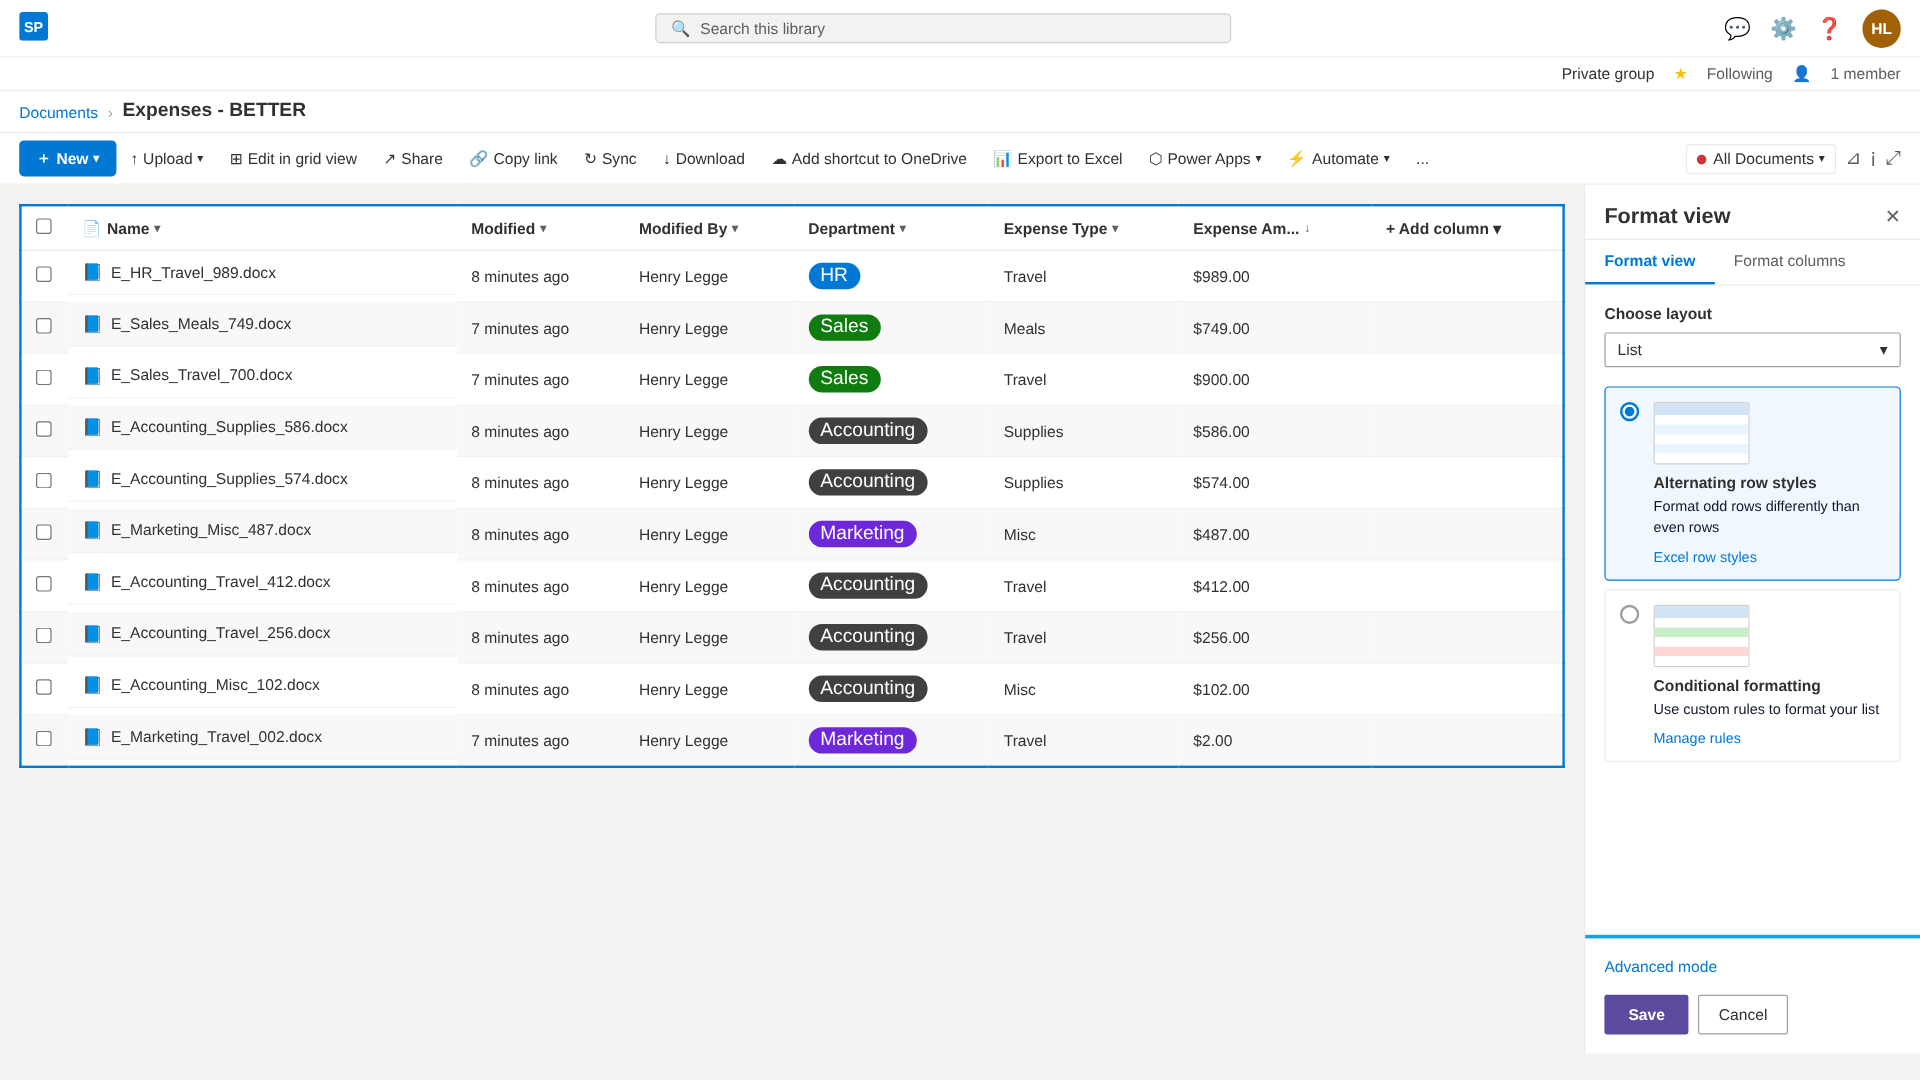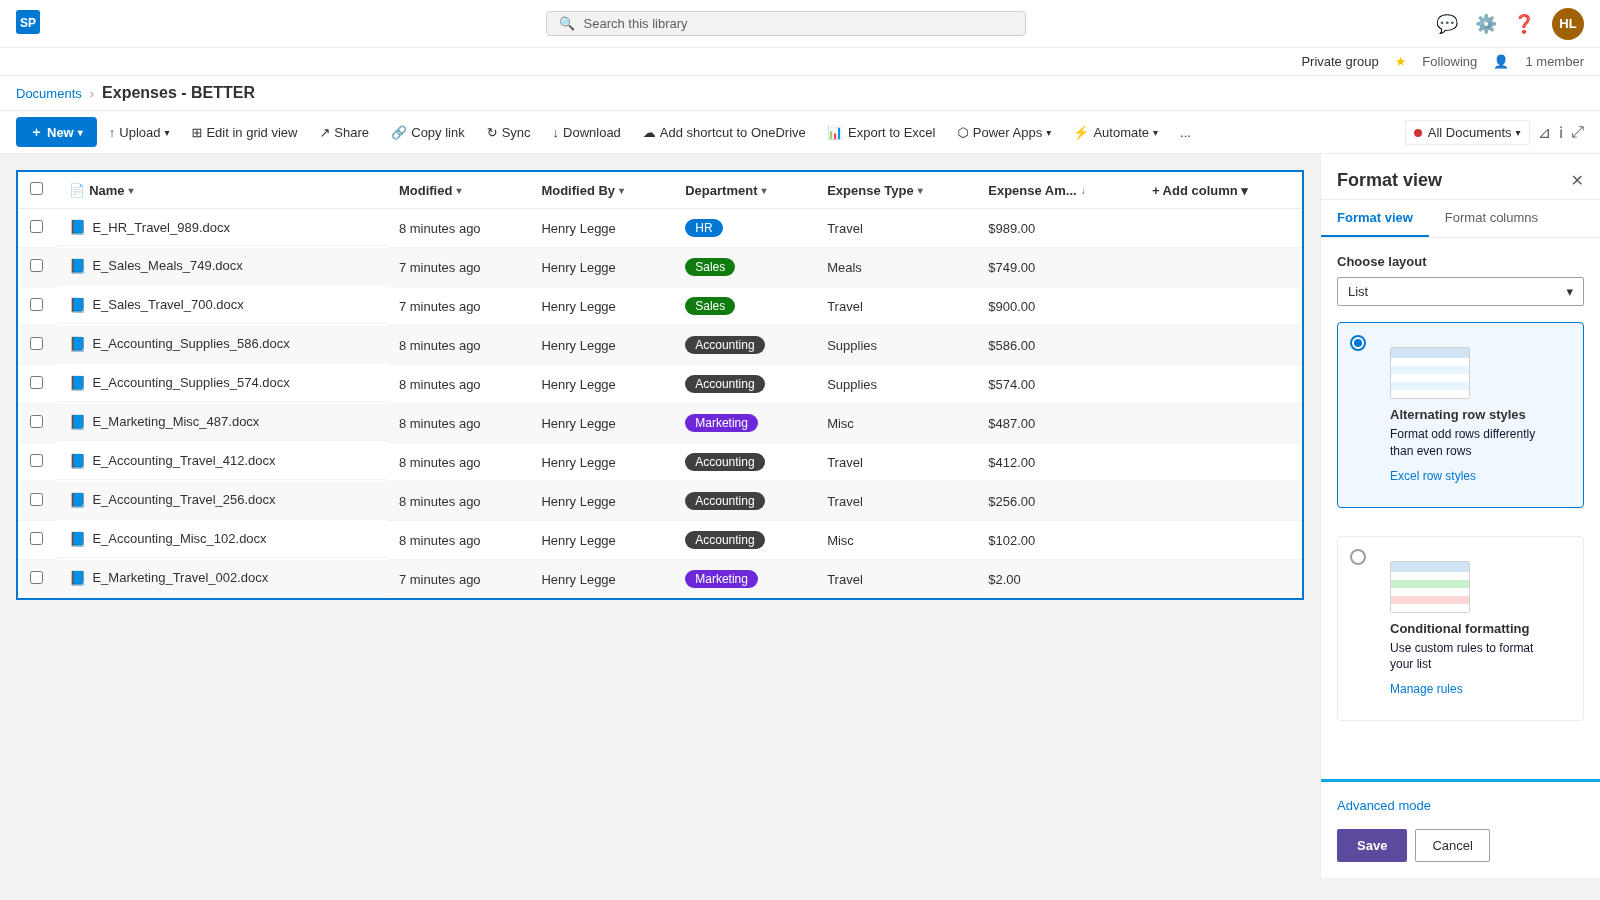--- a/index.html
+++ b/index.html
@@ -153,21 +153,21 @@
       border-bottom: 1px solid #f3f2f1;
       white-space: nowrap;
     }
     .doc-table tr:nth-child(even) td { background: #f8f8f8; }
     .doc-table tr:nth-child(odd) td { background: #ffffff; }
 
     .badge {
       display: inline-block;
       padding: 2px 10px;
       border-radius: 12px;
-      font-size: 12px;
+      font-size: 16px;
       font-weight: 500;
       color: white;
     }
     .badge-hr { background: #0078d4; }
     .badge-sales { background: #107c10; }
     .badge-accounting { background: #404040; }
     .badge-marketing { background: #6d28d9; }
 
     .sort-icon { font-size: 10px; color: #605e5c; }
     .add-col { color: #0078d4; font-size: 12px; cursor: pointer; }
@@ -219,22 +219,22 @@
       border-radius: 2px;
       padding: 6px 10px;
       margin-bottom: 16px;
       cursor: pointer;
       font-size: 13px;
     }
 
     .option-card {
       border: 1px solid #edebe9;
       border-radius: 4px;
-      padding: 24px;
-      margin-bottom: 28px;
+      padding: 12px;
+      margin-bottom: 7px;
       position: relative;
       cursor: pointer;
     }
     .option-card.selected { border-color: #0078d4; background: #f0f7ff; }
 
     .option-radio {
       position: absolute;
       top: 12px;
       left: 12px;
       width: 16px;

